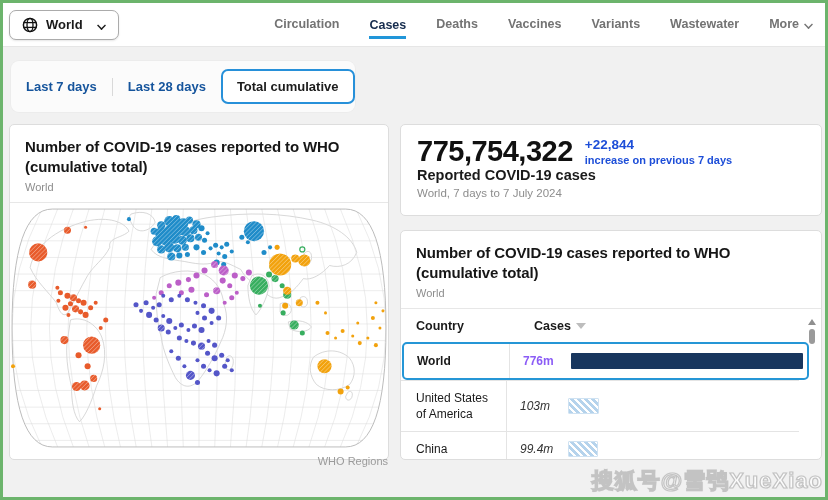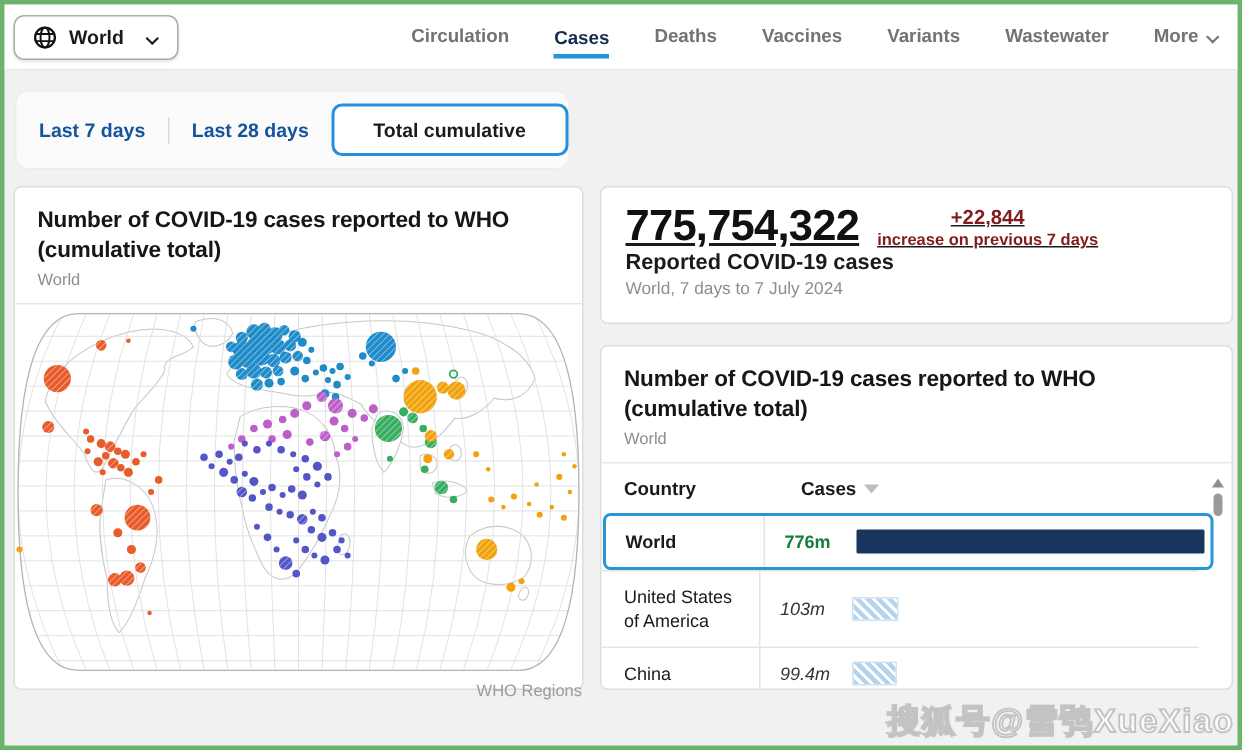--- a/index.html
+++ b/index.html
@@ -34,58 +34,58 @@
   .nav { display: flex; gap: 30px; align-items: center; font-size: 12.5px; font-weight: bold; }
   .nav-item { color: #737373; cursor: pointer; padding-bottom: 2px; display: flex; align-items: center; gap: 5px; }
   .nav-item.active { color: #162c4e; border-bottom: 3px solid #2196d9; padding-bottom: 4px; margin-bottom: -7px; }
   
   .filters { display: flex; justify-content: space-between; align-items: center; padding: 14px 8px 12px 8px; }
   .seg { background: #fbfbfb; border-radius: 8px; display: flex; align-items: center; box-shadow: 0 0 0 1px rgba(0,0,0,0.02); }
   .seg-link { color: #15549c; font-weight: bold; font-size: 13px; padding: 18px 15px; cursor: pointer; white-space: nowrap; }
   .seg-div { width: 1px; height: 18px; background: #d9d9d9; }
   .seg-pill {
     border: 2px solid #2790d9; border-radius: 7px; background: #fff;
-    color: #1c1c1c; font-weight: bold; font-size: 13px; padding: 8px 26px;
+    color: #1c1c1c; font-weight: bold; font-size: 13px; padding: 8px 14px;
     cursor: pointer; white-space: nowrap;
   }
   .seg-disabled { color: #d2d2d2; font-weight: bold; font-size: 13px; padding: 9px 16px; white-space: nowrap; }
   
   .main { display: flex; gap: 11px; padding: 0 6px; height: 336px; }
   .card { background: #fff; border: 1px solid #ddd; border-radius: 5px; }
   .left-card { width: 483px; height: 100%; display: flex; flex-direction: column; }
   .right-col { flex: 1; display: flex; flex-direction: column; gap: 14px; }
   .card-head { padding: 12px 15px 9px 15px; border-bottom: 1px solid #e7e7e7; }
   .card-title { font-size: 15px; font-weight: bold; color: #161616; line-height: 1.35; letter-spacing: -0.1px; }
   .card-sub { font-size: 11px; color: #8d8d8d; margin-top: 3px; }
   
   .map-wrap { flex: 1; display: flex; flex-direction: column; align-items: flex-end; justify-content: center; padding-top: 4px; }
   .map-caption { color: #9b9b9b; font-size: 11px; text-align: center; padding: 6px 0 14px 0; }
   
   .stats-card { padding: 11px 16px; height: 92px; }
-  .stats-top { display: flex; align-items: flex-start; gap: 12px; text-decoration: underline; }
+  .stats-top { display: flex; align-items: flex-start; gap: 12px; }
   .big-number { font-size: 29px; font-weight: bold; letter-spacing: -0.5px; color: #111; line-height: 1.05; }
-  .delta { color: #7f1d1d; padding-top: 1px; text-align: center; }
+  .delta { color: #1d4ed8; padding-top: 1px; }
   .delta-value { font-weight: bold; font-size: 13.5px; }
   .delta-caption { font-weight: bold; font-size: 11px; margin-top: 2px; }
   .stats-label { font-size: 14.5px; font-weight: bold; margin-top: 1px; }
   .stats-period { font-size: 11.5px; color: #8d8d8d; margin-top: 4px; }
   
   .table-card { flex: 1; overflow: hidden; display: flex; flex-direction: column; }
   .tbl { position: relative; flex: 1; padding: 0 10px 0 0; }
   .tbl-head { display: flex; align-items: center; padding: 10px 0 9px 15px; font-size: 12.5px; font-weight: bold; }
   .col-country { width: 105px; flex-shrink: 0; }
   .col-cases { display: flex; align-items: center; gap: 5px; padding-left: 13px; }
   .sort-tri { width: 0; height: 0; border-left: 5px solid transparent; border-right: 5px solid transparent; border-top: 6px solid #bdbdbd; cursor: pointer; }
   .row { display: flex; align-items: stretch; border-top: 1px solid #e4e4e4; font-size: 12px; margin-right: 12px; }
   .row .c1 { width: 105px; flex-shrink: 0; padding: 9px 6px 9px 15px; display: flex; align-items: center; line-height: 1.35; }
   .row .c2 { flex: 1; border-left: 1px solid #e4e4e4; display: flex; align-items: center; gap: 8px; padding: 7px 4px 7px 13px; }
   .row .val { width: 40px; flex-shrink: 0; font-style: italic; color: #333; }
   .row.selected { border: 2px solid #2596d6; border-radius: 5px; margin: 0 2px 0 1px; }
   .row.selected .c1 { font-weight: bold; padding-left: 13px; }
-  .row.selected .val { font-style: normal; font-weight: bold; color: #15803d; }
+  .row.selected .val { font-style: normal; font-weight: bold; color: #8b5cf6; }
   .bar { height: 16px; border-radius: 1px; }
   .bar-solid { background: #18365e; }
   .bar-hatch { background: repeating-linear-gradient(45deg, #b5d3ec 0 3px, #ffffff 3px 5px); border: 1px solid #cfe2f2; }
   
   .tscroll { position: absolute; right: 5px; top: 10px; width: 8px; display: flex; flex-direction: column; align-items: center; gap: 4px; }
   .tscroll .up { width: 0; height: 0; border-left: 4px solid transparent; border-right: 4px solid transparent; border-bottom: 6px solid #8f8f8f; cursor: pointer; }
   .tscroll .thumb { width: 6px; height: 15px; border-radius: 3px; background: #9a9a9a; cursor: pointer; }
   
   .watermark {
     position: absolute; right: 2px; bottom: 1px; z-index: 9;

